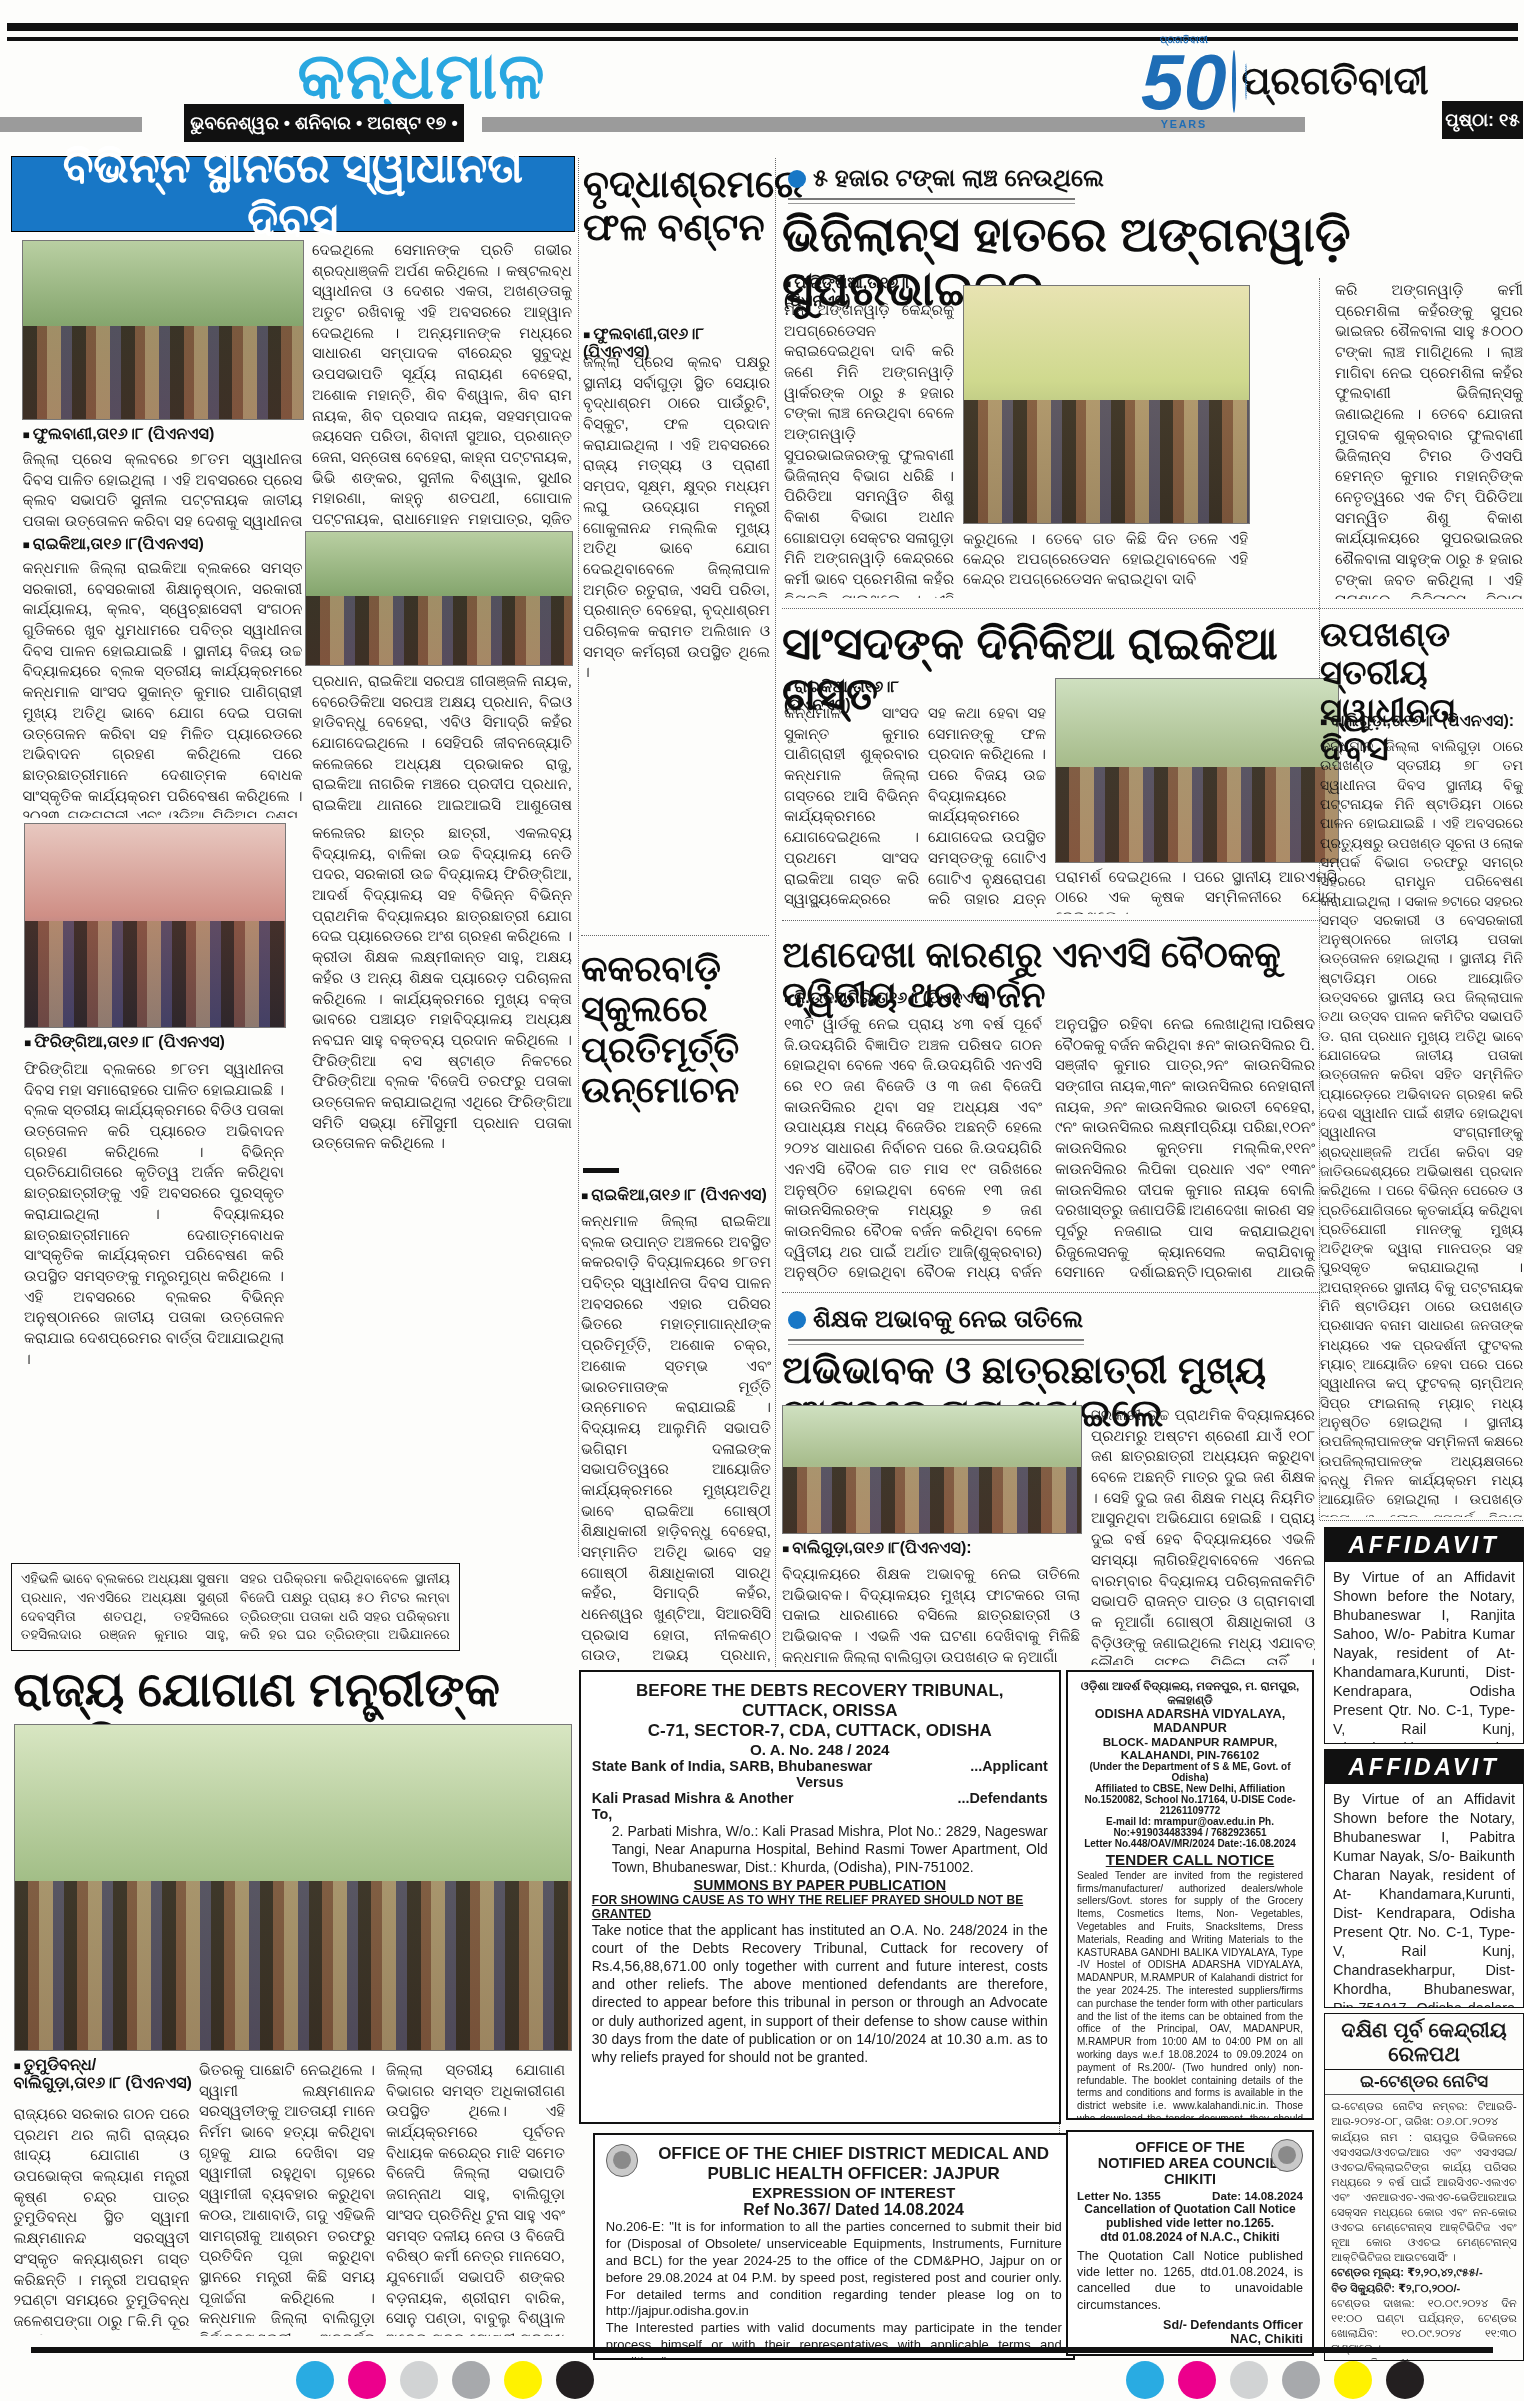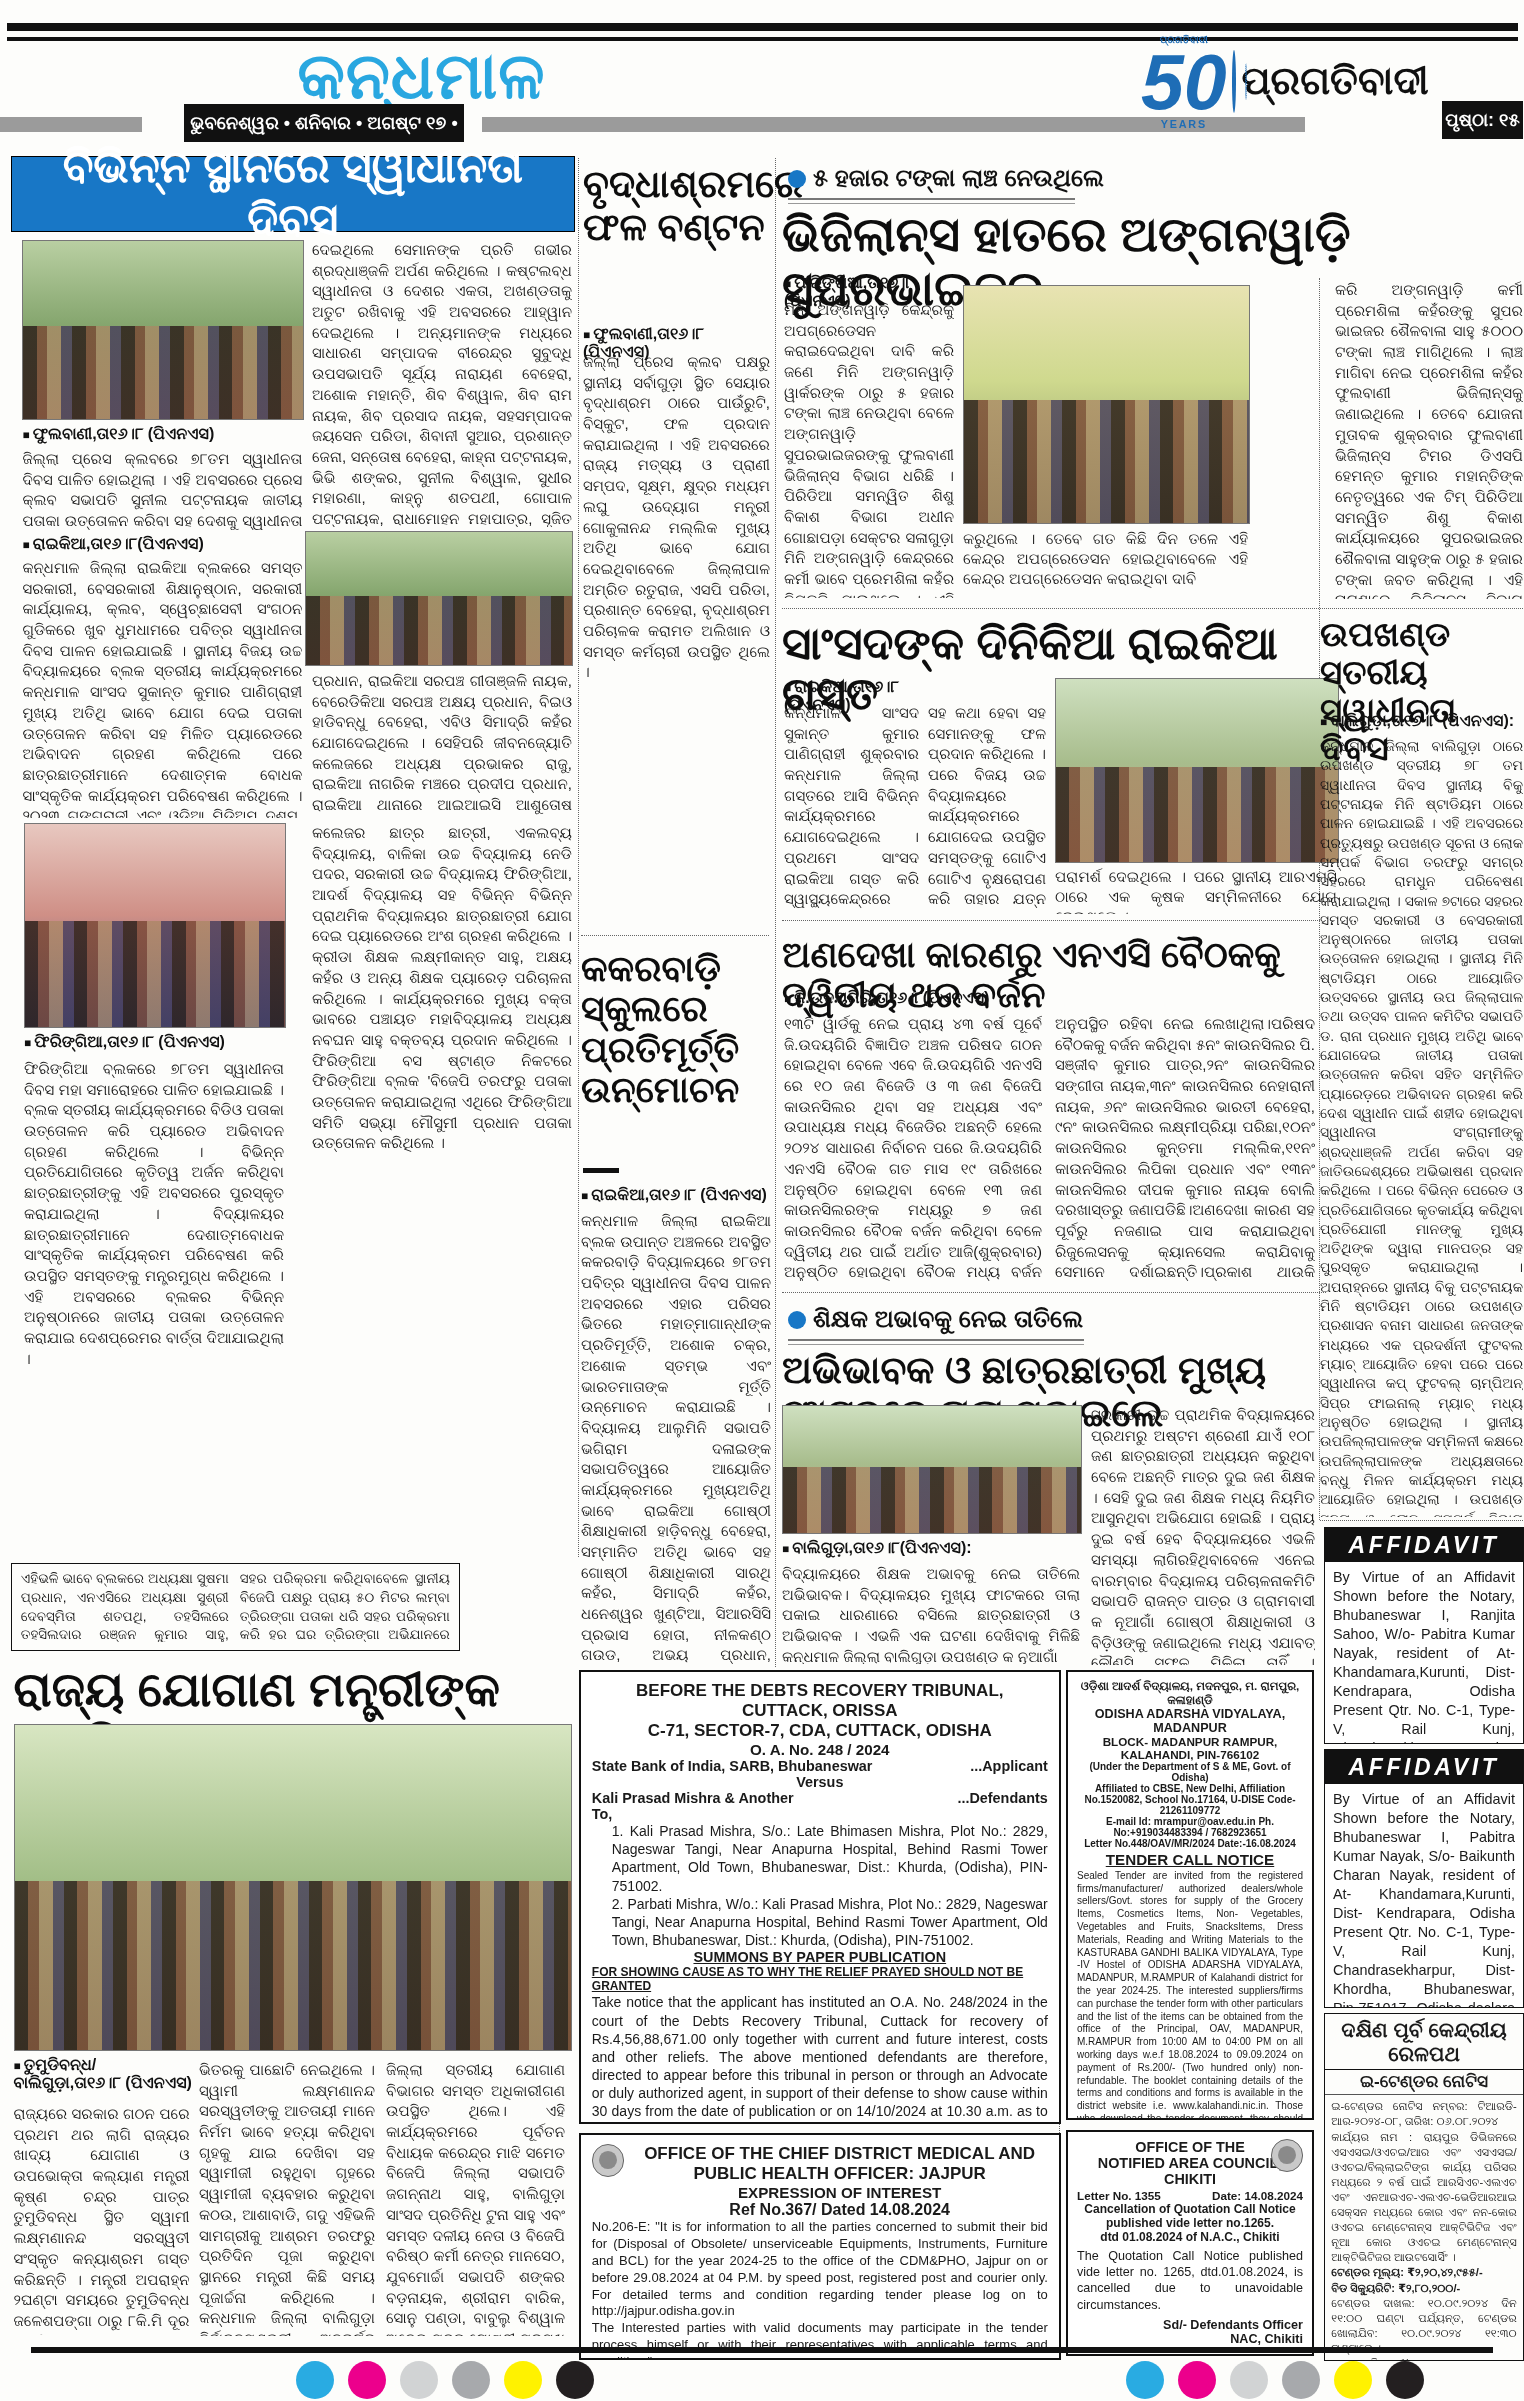--- a/index.html
+++ b/index.html
@@ -168,29 +168,28 @@
   <div style="display:flex;justify-content:space-between;font-weight:bold;font-size:14.4px;">
     <span>State Bank of India, SARB, Bhubaneswar</span>
     <span>...Applicant</span>
   </div>
   <div style="text-align:center;font-weight:bold;font-size:14.4px;">Versus</div>
   <div style="display:flex;justify-content:space-between;font-weight:bold;font-size:14.4px;">
     <span>Kali Prasad Mishra &amp; Another</span>
     <span>...Defendants</span>
   </div>
   <div style="font-weight:bold;font-size:14.4px;">To,</div>
-  <div class="ntxt" style="padding-left:20px;">1. Kali Prasad Mishra, S/o.: Late Bhimasen Mishra, Plot No.: 2829, Nageswar Tangi, Near Anapurna Hospital, Behind Rasmi Tower Apartment, Old Town, Bhubaneswar, Dist.: Khurda, (Odisha), PIN-751002.</div>
   <div class="ntxt" style="padding-left:20px;">2. Parbati Mishra, W/o.: Kali Prasad Mishra, Plot No.: 2829, Nageswar Tangi, Near Anapurna Hospital, Behind Rasmi Tower Apartment, Old Town, Bhubaneswar, Dist.: Khurda, (Odisha), PIN-751002.</div>
   <div style="text-align:center;font-weight:bold;font-size:14.4px;text-decoration:underline;">SUMMONS BY PAPER PUBLICATION</div>
   <div style="font-weight:bold;font-size:12px;text-decoration:underline;">FOR SHOWING CAUSE AS TO WHY THE RELIEF PRAYED SHOULD NOT BE GRANTED</div>
   <div class="ntxt">Take notice that the applicant has instituted an O.A. No. 248/2024 in the court of the Debts Recovery Tribunal, Cuttack for recovery of Rs.4,56,88,671.00 only together with current and future interest, costs and other reliefs. The above mentioned defendants are therefore, directed to appear before this tribunal in person or through an Advocate or duly authorized agent, in support of their defense to show cause within 30 days from the date of publication or on 14/10/2024 at 10.30 a.m. as to why reliefs prayed for should not be granted.</div>
 
 </div>
 
-<div class="abs notice" style="left:579px;top:2133px;width:456px;height:205px;">
+<div class="abs notice" style="left:593px;top:2133px;width:456px;height:205px;">
   <div style="display:flex;gap:7.2px;align-items:flex-start;">
     <span class="emblem"></span>
     <div style="flex:1;">
       <h4>OFFICE OF THE CHIEF DISTRICT MEDICAL AND</h4>
       <h4>PUBLIC HEALTH OFFICER: JAJPUR</h4>
       <h4 style="font-size:15.2px;">EXPRESSION OF INTEREST</h4>
       <h4 style="font-size:16px;">Ref No.367/ Dated 14.08.2024</h4>
     </div>
   </div>
   <div class="ntxt" style="font-size:13px;">No.206-E: "It is for information to all the parties concerned to submit their bid for (Disposal of Obsolete/ unserviceable Equipments, Instruments, Furniture and BCL) for the year 2024-25 to the office of the CDM&amp;PHO, Jajpur on or before 29.08.2024 at 04 P.M. by speed post, registered post and courier only. For detailed terms and condition regarding tender please log on to http://jajpur.odisha.gov.in</div>

